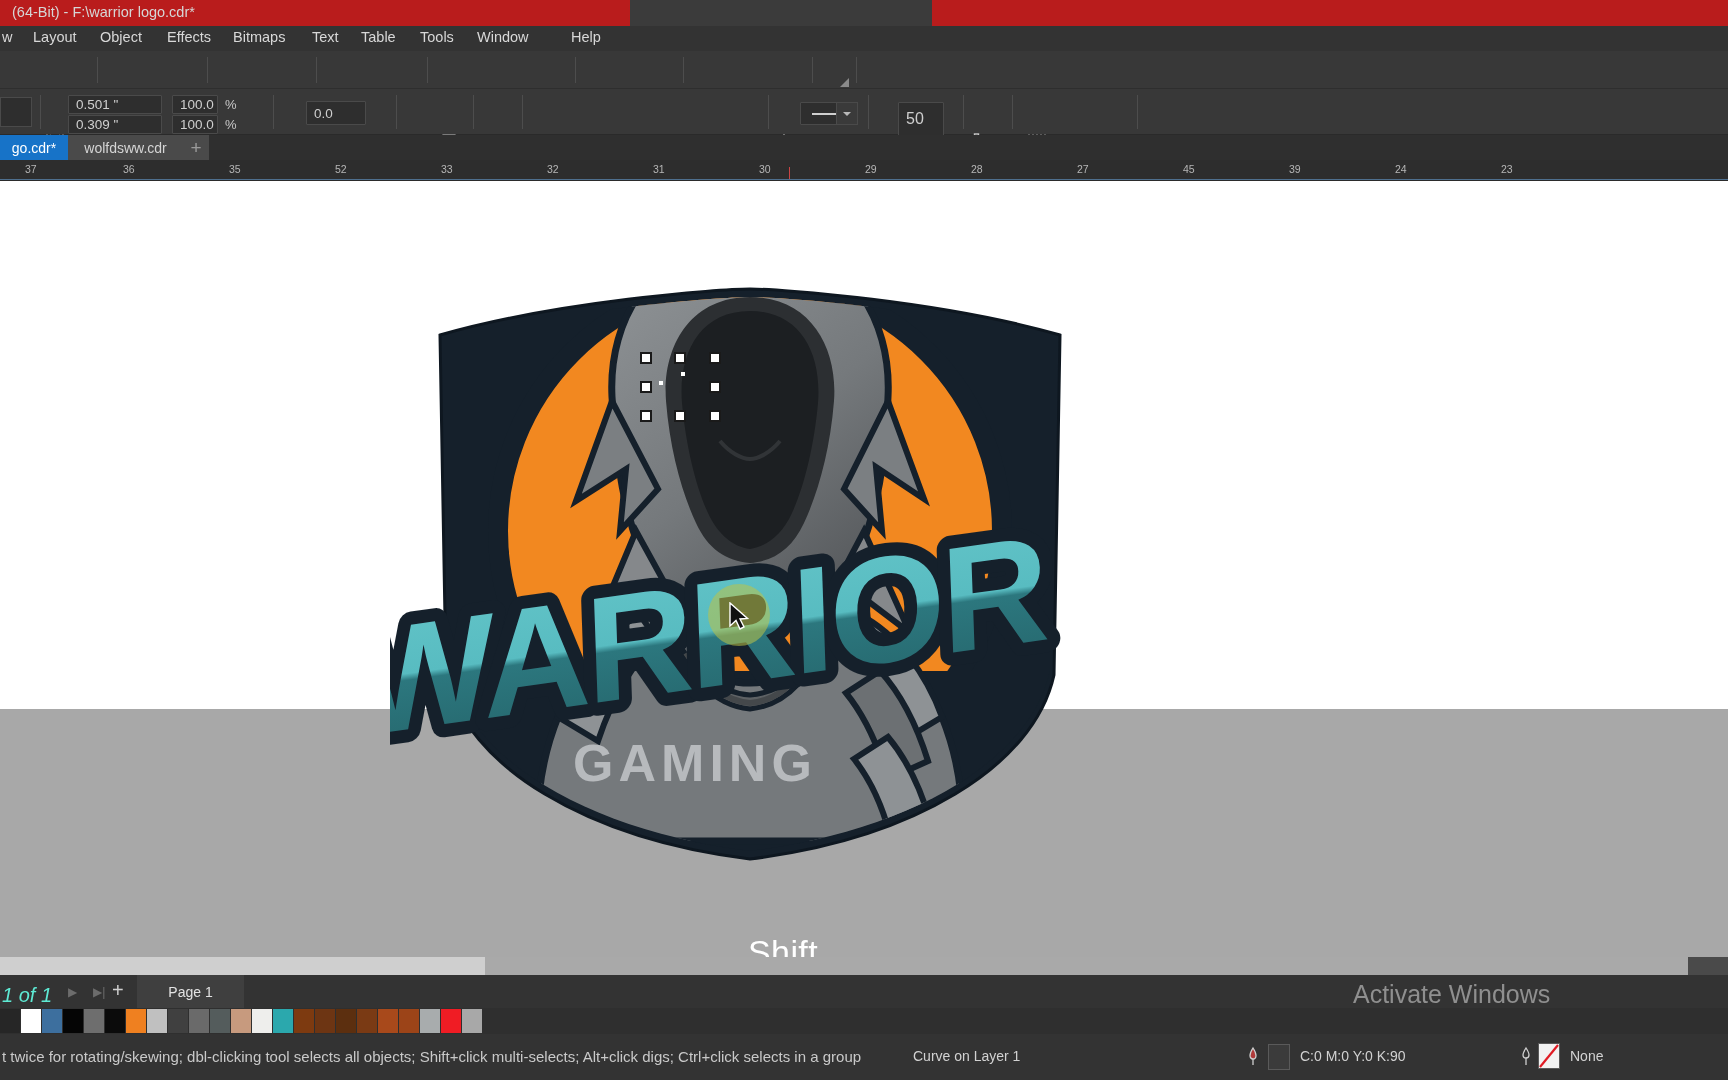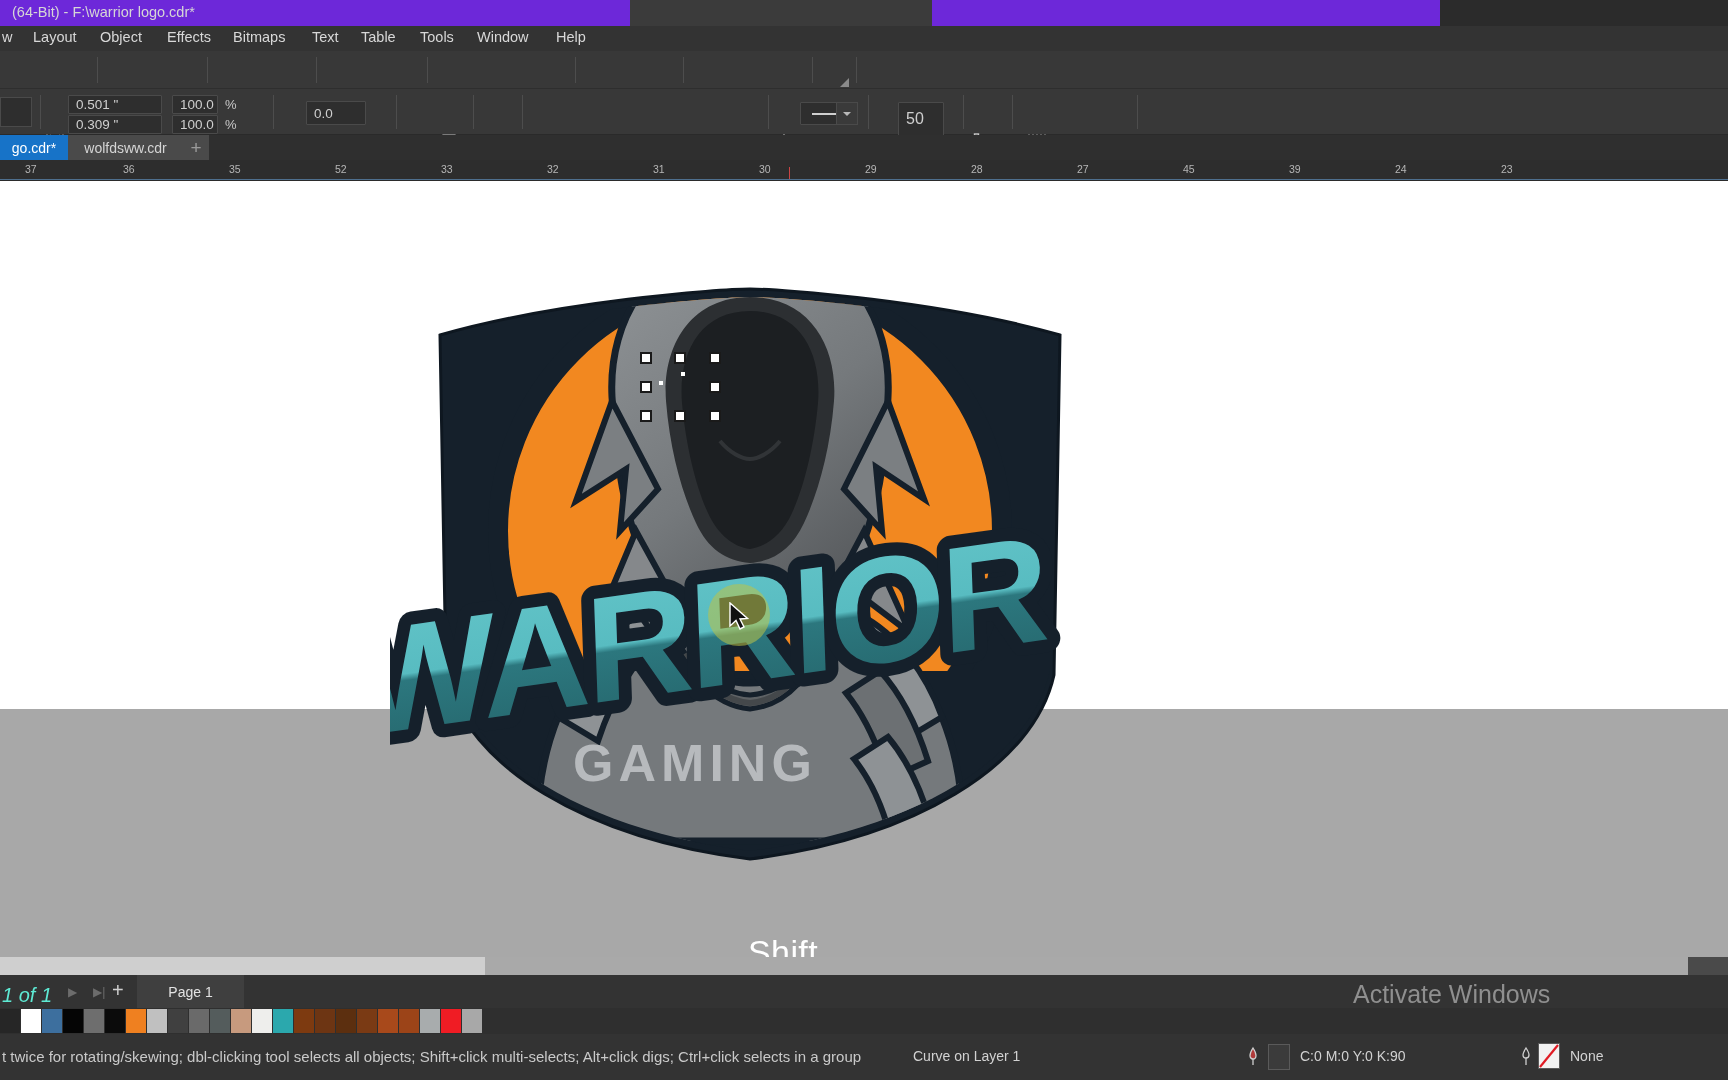--- a/index.html
+++ b/index.html
@@ -7,22 +7,22 @@
     width: 1728px; height: 1080px;
     background: #2b2b2b;
     font-family: "Liberation Sans", sans-serif;
     overflow: hidden;
     -webkit-font-smoothing: antialiased;
   }
   #app { position: relative; width: 1728px; height: 1080px; }
 
   
   .titlebar {
-    position: absolute; left: 0; top: 0; width: 1440px; height: 26px;
-    background: #6d28d9;
+    position: absolute; left: 0; top: 0; width: 1728px; height: 26px;
+    background: #b91c1c;
   }
   .titlebar .caption {
     position: absolute; left: 12px; top: 4px;
     font-size: 14.5px; color: #d6d6d6; white-space: nowrap;
   }
   .titlebar .midbox {
     position: absolute; left: 630px; top: 0; width: 302px; height: 26px;
     background: #3b3b3b;
   }
 
@@ -221,21 +221,21 @@
   <div class="menubar">
     <div class="mi" style="left:2px">w</div>
     <div class="mi" style="left:33px">Layout</div>
     <div class="mi" style="left:100px">Object</div>
     <div class="mi" style="left:167px">Effects</div>
     <div class="mi" style="left:233px">Bitmaps</div>
     <div class="mi" style="left:312px">Text</div>
     <div class="mi" style="left:361px">Table</div>
     <div class="mi" style="left:420px">Tools</div>
     <div class="mi" style="left:477px">Window</div>
-    <div class="mi" style="left:556px">Help</div>
+    <div class="mi" style="left:571px">Help</div>
   </div>
 
   <div class="toolbar1">
 
     <div class="tb-ico" style="left:0px;top:3px;width:30px;height:30px">
       <svg width="24" height="24" viewBox="0 0 24 24" fill="none" stroke="#d2d2d2" stroke-width="1.4">
         <path d="M5 12c-2 0-3-1.4-3-3s1.4-3 3-3c.3-2.2 2.2-3.6 4.3-3.6 2 0 3.7 1.2 4.3 3 .4-.2.8-.3 1.3-.3 1.8 0 3.2 1.4 3.2 3.2 0 .3 0 .5-.1.7 1.5.2 2.6 1.5 2.6 3 0 1.7-1.4 3-3 3"></path>
         <path d="M12 10v9M8.5 15.5L12 19.3l3.5-3.8"></path>
       </svg>
     </div>

